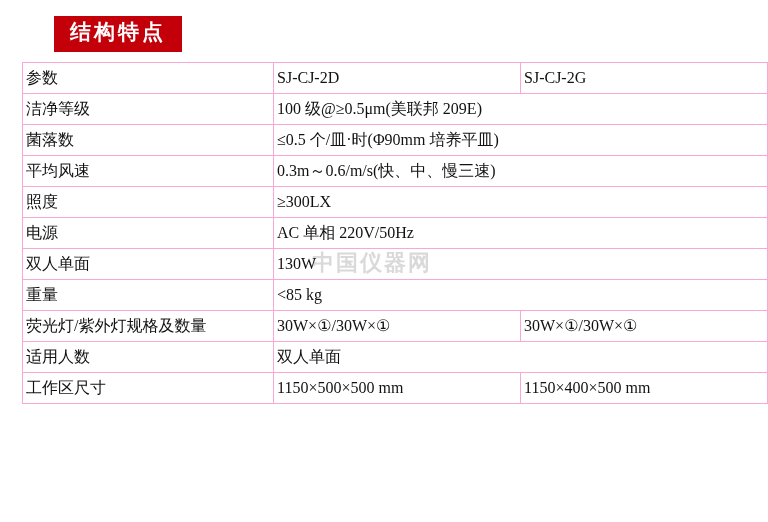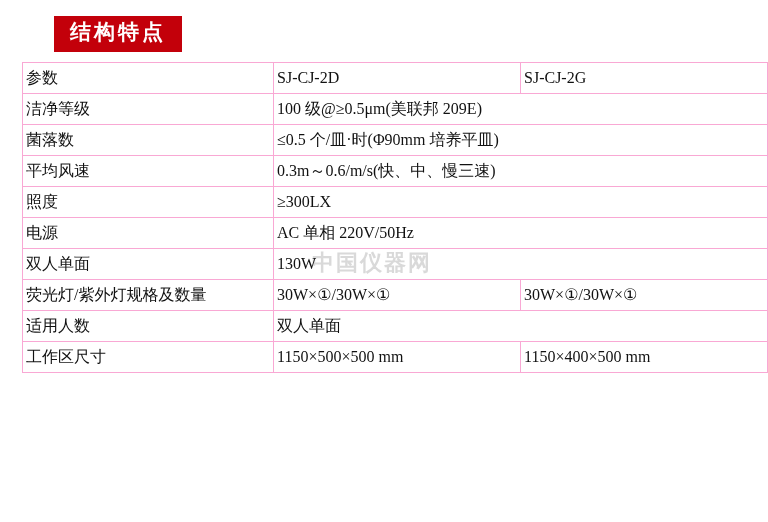--- a/index.html
+++ b/index.html
@@ -125,20 +125,24 @@
         <tr>
           <td class="label">电源</td>
           <td class="val" colspan="2">AC 单相 220V/50Hz</td>
         </tr>
 
         <tr>
           <td class="label">双人单面</td>
           <td class="val" colspan="2">130W</td>
         </tr>
 
+        <tr>
+          <td class="label">重量</td>
+          <td class="val" colspan="2">&lt;85 kg</td>
+        </tr>
 
 
         <tr>
           <td class="label">荧光灯/紫外灯规格及数量</td>
           <td class="val">30W×①/30W×①</td>
           <td class="val">30W×①/30W×①</td>
         </tr>
 
         <tr>
           <td class="label">适用人数</td>

